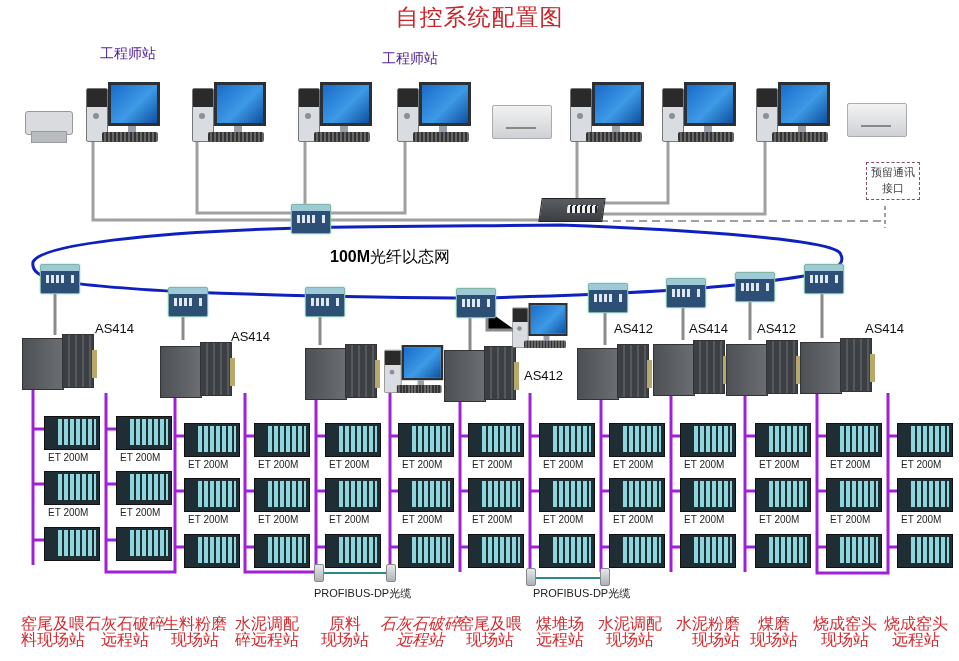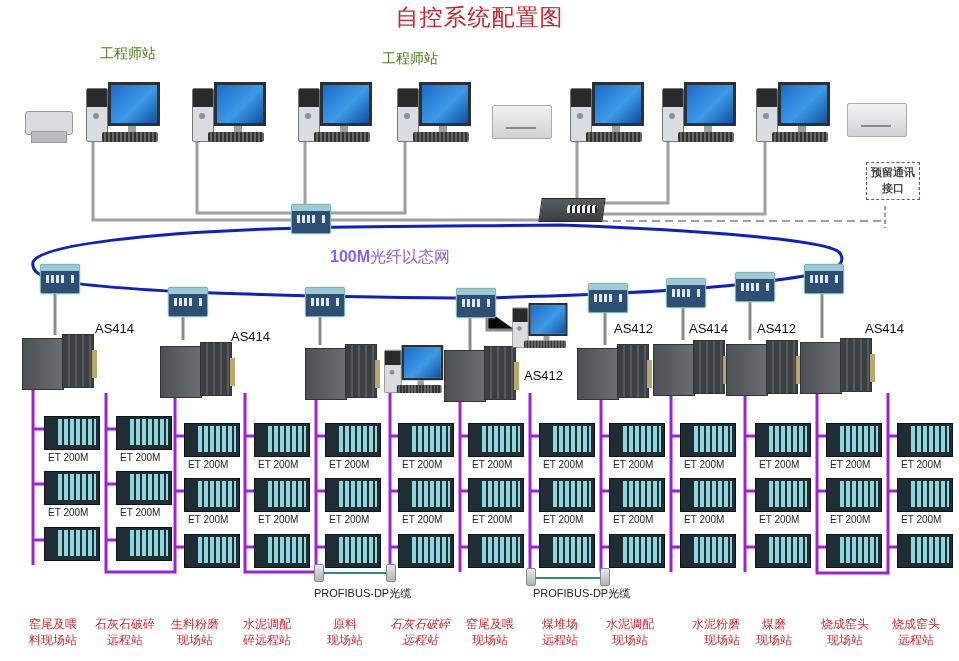--- a/index.html
+++ b/index.html
@@ -1,27 +1,27 @@
 <!DOCTYPE html>
 <html><head>
 <meta charset="utf-8">
 <style>
   html, body { margin:0; padding:0; background:#ffffff; }
   body { width:959px; height:661px; position:relative; overflow:hidden;
          font-family:"DejaVu Sans", sans-serif; }
   .abs { position:absolute; }
   .title { left:0; width:959px; top:2px; text-align:center; color:#c8252c;
            font-family:"DejaVu Serif", serif; font-size:23px; letter-spacing:1px; }
-  .hdr { font-size:14px; color:#4d7c0f; }
-  .netlabel { font-size:16px; color:#8b5cf6; }
+  .hdr { font-size:14px; color:#4c1d95; }
+  .netlabel { font-size:16px; color:#000000; }
   .netlabel b { font-family:"Liberation Sans", sans-serif; font-weight:bold; }
   .plc-label { font-family:"Liberation Sans", sans-serif; font-size:13px; color:#111; }
   .et-label { font-family:"Liberation Sans", sans-serif; font-size:10px; color:#222; }
   .dp-label { font-family:"Liberation Sans", sans-serif; font-size:11px; color:#222; }
-  .station-label { color:#d22a2f; font-size:12px; line-height:16px; text-align:center; width:80px; }
+  .station-label { color:#d22a2f; font-size:16px; line-height:16px; text-align:center; width:80px; }
   .reserve-box { border:1px dashed #8a4a6a; font-size:11px; color:#444; line-height:16px;
                  text-align:center; padding:2px 4px; }
 
   
   .pc { width:72px; height:66px; }
   .pc .tower { position:absolute; left:0; top:6px; width:20px; height:52px;
                background:linear-gradient(#2a2a2a 0 34%, #d9dde2 34% 100%); border:1px solid #777; border-radius:2px; }
   .pc .tower::after { content:""; position:absolute; left:6px; top:24px; width:6px; height:6px; border-radius:50%; background:#8a9099; }
   .pc .monitor { position:absolute; left:22px; top:0; width:46px; height:38px;
                  background:linear-gradient(135deg,#1b6bc9,#3d9ae6 55%,#0e4f9e); border:3px solid #2b2f36; }
@@ -202,21 +202,21 @@
     <div class="stand"></div>
     <div class="kbd"></div>
   </div>
 <div class="abs pc" style="left:756px;top:82px;">
     <div class="tower"></div>
     <div class="monitor"></div>
     <div class="stand"></div>
     <div class="kbd"></div>
   </div>
 
-<div class="abs reserve-box" style="left:866px;top:162px;font-weight:bold;">
+<div class="abs reserve-box" style="left:866px;top:162px;">
   <span style="display:inline-block;width:44px;">预留通讯接口</span>
 </div>
 
 <div class="abs switch" style="left:540px;top:198px;">
     <div class="ports"></div>
   </div>
 
 <div class="abs olm" style="left:291px;top:204px;">
     <div class="top"></div>
     <div class="leds"></div>

